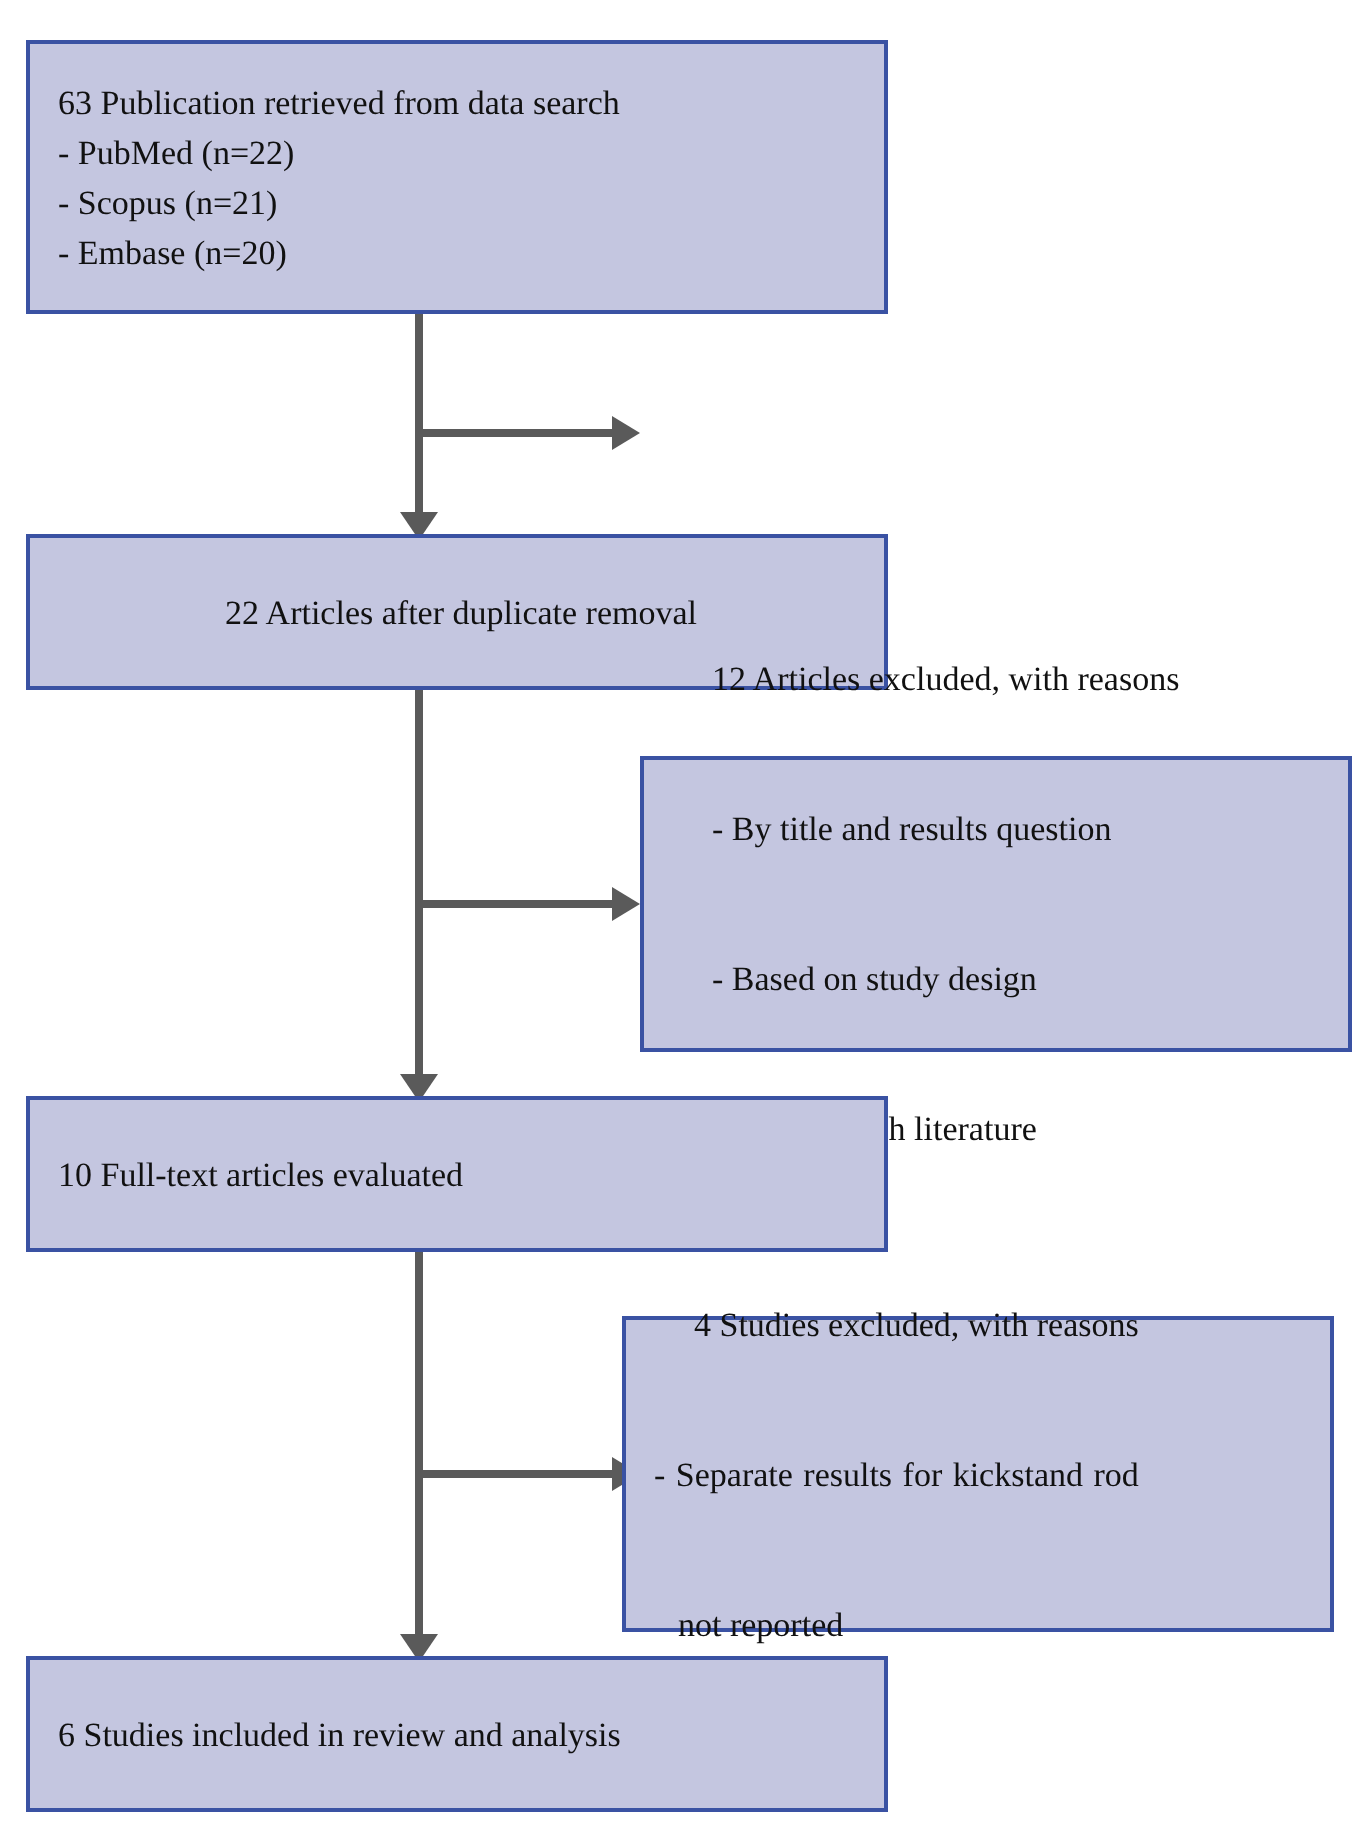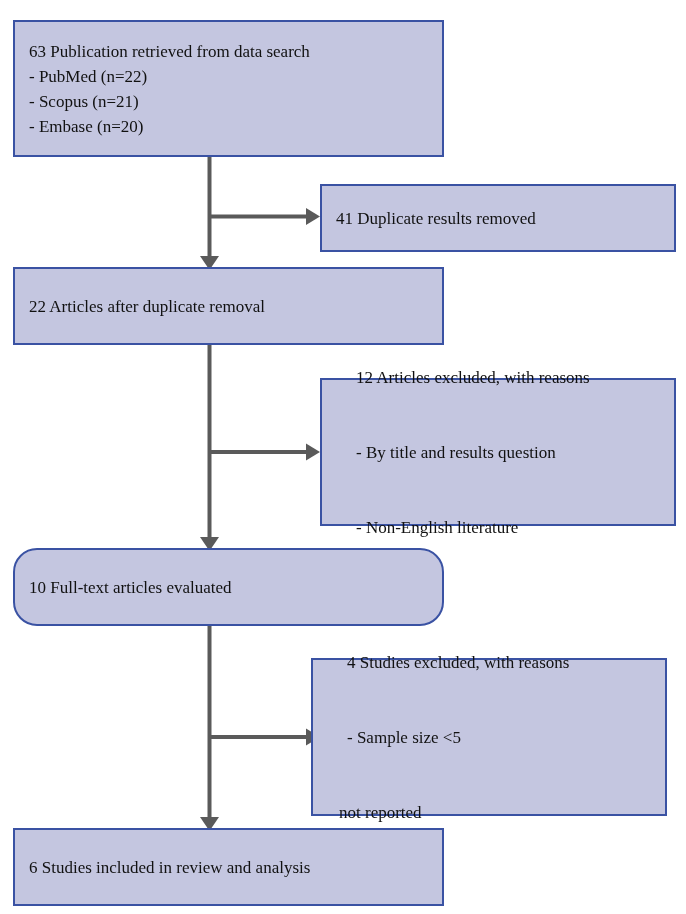--- a/index.html
+++ b/index.html
@@ -38,22 +38,22 @@
     font-size: 17px;
     line-height: 25px;
     padding-left: 14px;
     padding-right: 10px;
     white-space: pre-wrap;
     color: #111111;
   }
 
   
   #node-identification { left: 13px;  top: 20px;  width: 431px; height: 137px; }
-  #node-after-dedup    { left: 13px;  top: 267px; width: 431px; height: 78px;  }
-  #node-fulltext       { left: 13px;  top: 548px; width: 431px; height: 78px; border-radius: 24px;  }
+  #node-after-dedup    { left: 13px;  top: 267px; width: 431px; height: 78px; justify-content: center;  }
+  #node-fulltext       { left: 13px;  top: 548px; width: 431px; height: 78px;  }
   #node-included       { left: 13px;  top: 828px; width: 431px; height: 78px;  }
 
   
   #node-duplicates     { left: 320px; top: 184px; width: 356px; height: 68px;  }
   #node-excluded-title { left: 320px; top: 378px; width: 356px; height: 148px; }
   #node-excluded-full  { left: 311px; top: 658px; width: 356px; height: 158px; align-items: center; }
 
   .node-text .just-line {
     display: block;
     text-align: justify;
@@ -113,44 +113,42 @@
     </g>
   </svg>
 
   <div class="node" id="node-identification">
     <div class="node-text">63 Publication retrieved from data search
 - PubMed (n=22)
 - Scopus (n=21)
 - Embase (n=20)</div>
   </div>
 
-  <div class="node" id="node-duplicates">
-    <div class="node-text">41 Duplicate results removed</div>
-  </div>
 
   <div class="node" id="node-after-dedup">
     <div class="node-text">22 Articles after duplicate removal</div>
   </div>
 
   <div class="node" id="node-excluded-title">
     <div class="node-text">
       <span class="hang">12 Articles excluded, with reasons</span>
       <span class="hang">- By title and results question</span>
+      <span class="hang">- Based on study design</span>
       <span class="hang">- Non-English literature</span>
     </div>
   </div>
 
   <div class="node" id="node-fulltext">
     <div class="node-text">10 Full-text articles evaluated</div>
   </div>
 
   <div class="node" id="node-excluded-full">
     <div class="node-text">
       <span class="hang">4 Studies excluded, with reasons</span>
-      <span class="hang">- Sample size &lt;5</span>
+      <span class="just-line">- Separate results for kickstand rod</span>
       <span class="cont-line">not reported</span>
     </div>
   </div>
 
   <div class="node" id="node-included">
     <div class="node-text">6 Studies included in review and analysis</div>
   </div>
 
 </div>
 

